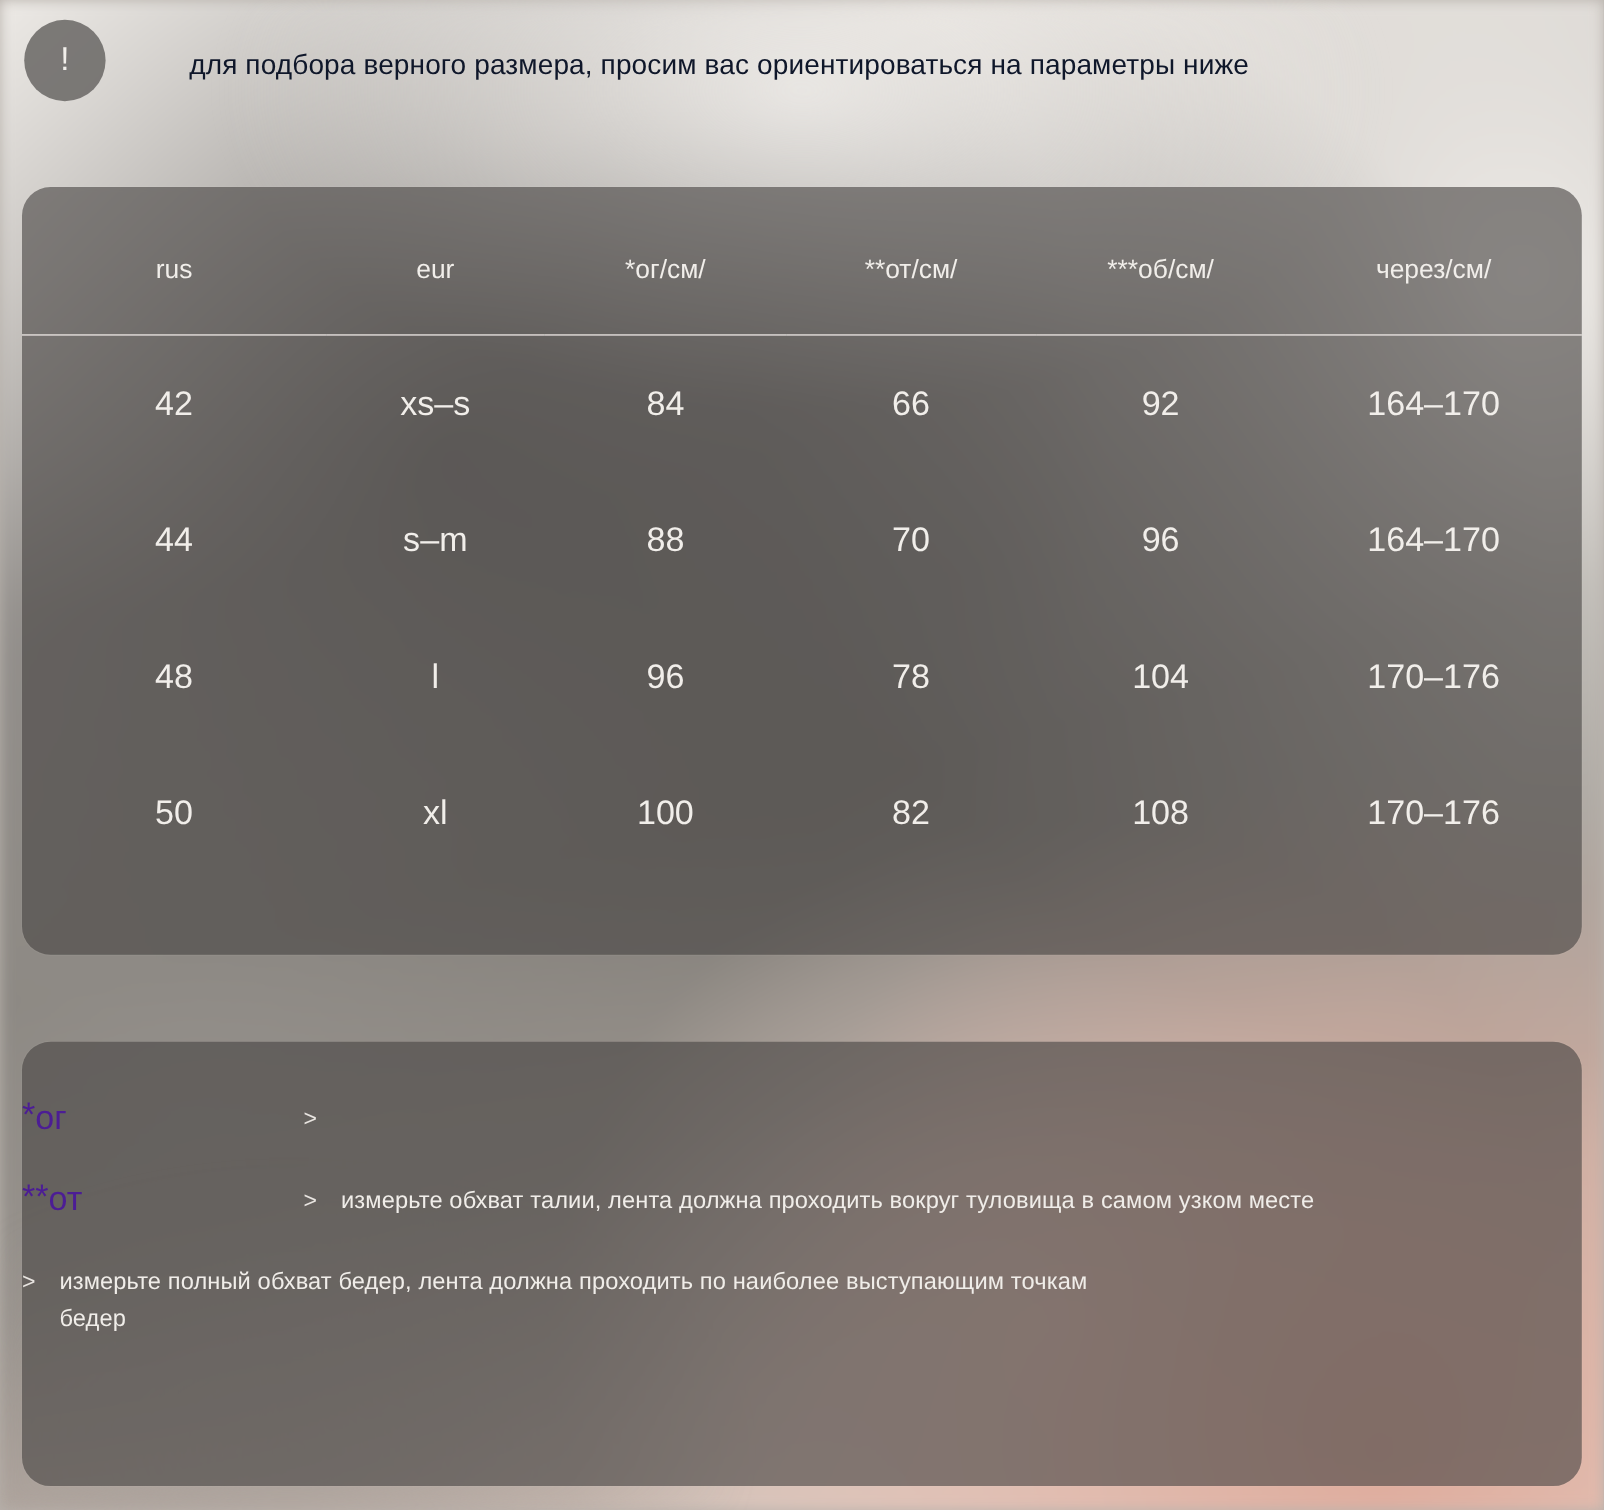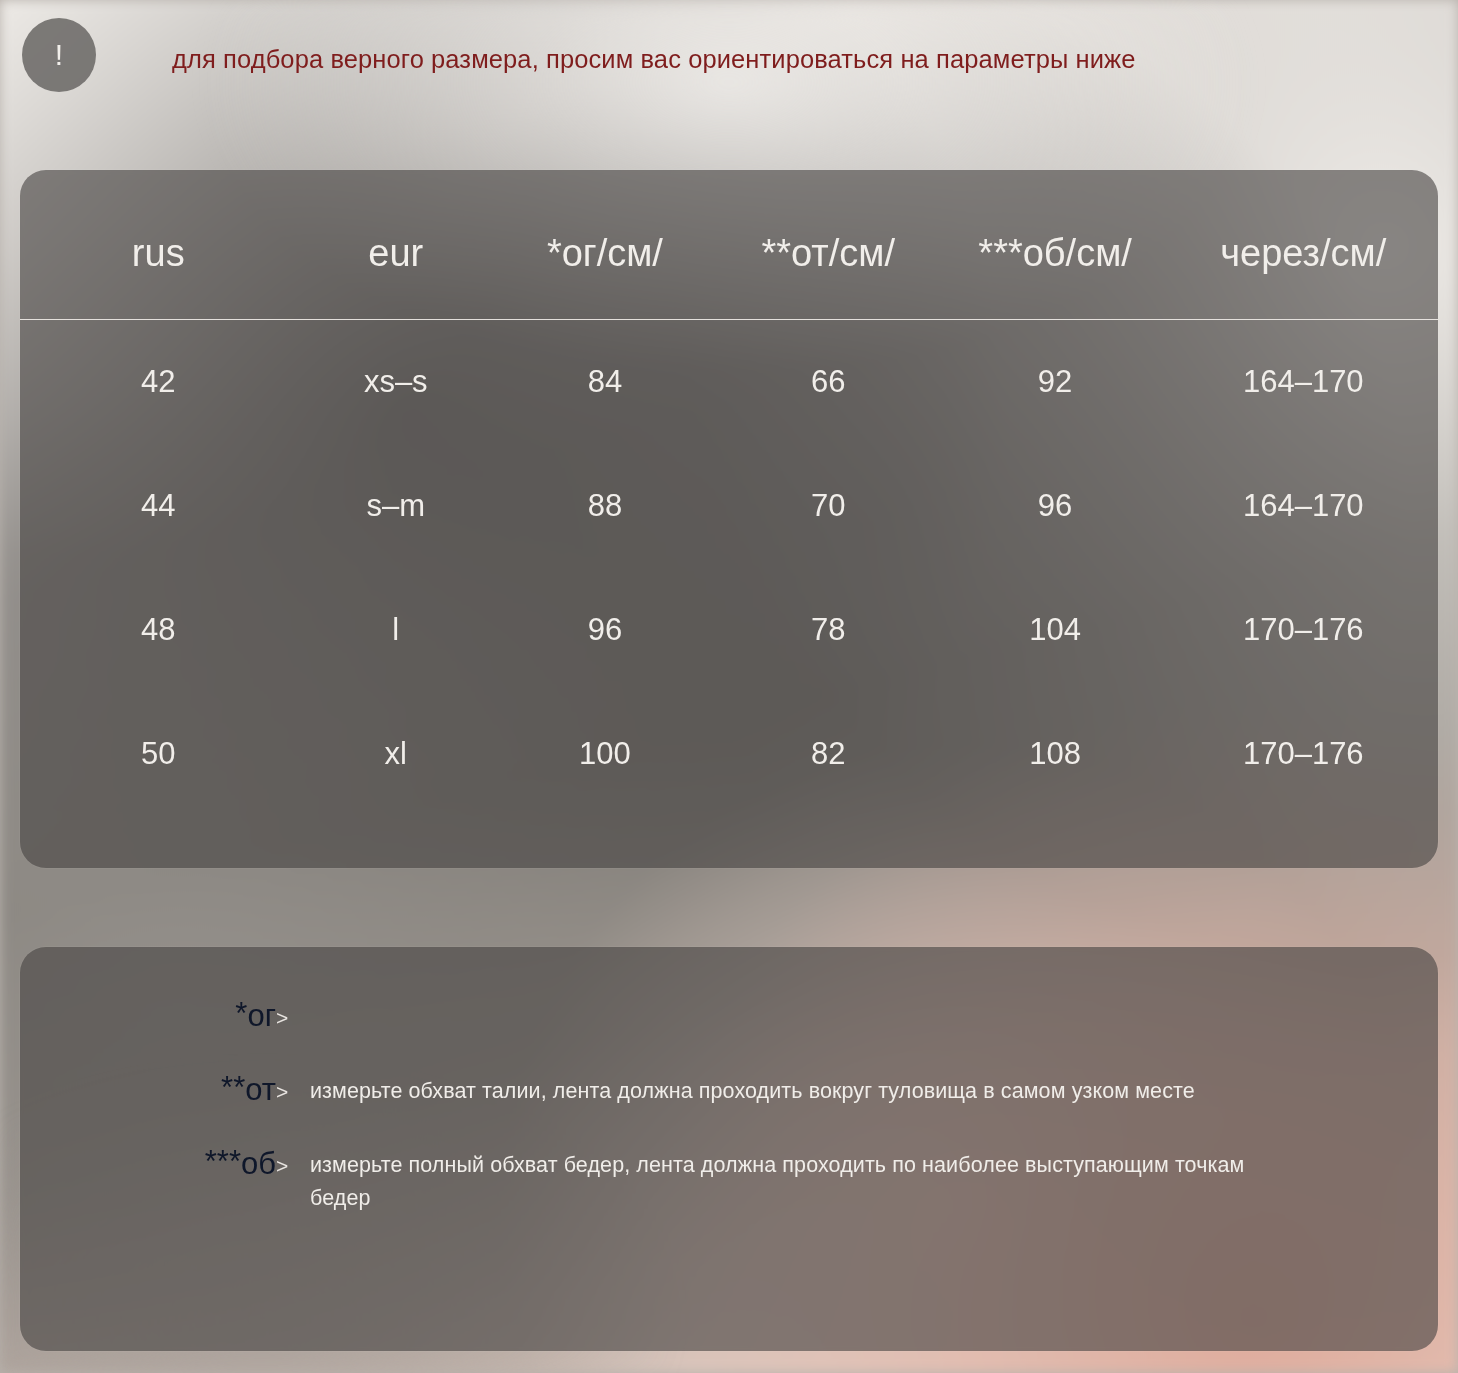--- a/index.html
+++ b/index.html
@@ -59,21 +59,21 @@
     font-size: 30px;
     line-height: 74px;
     text-align: center;
     font-weight: 400;
   }
   .header-text {
     position: absolute;
     left: 172px;
     top: 45px;
     font-size: 25.5px;
-    color: #7f1d1d;
+    color: #0f172a;
     letter-spacing: 0.1px;
     white-space: nowrap;
   }
 
   
   .card {
     position: absolute;
     background: rgba(72,70,68,0.62);
     border-radius: 26px;
     backdrop-filter: blur(2px);
@@ -93,21 +93,21 @@
   }
 
   
   table.size-table {
     width: 100%;
     border-collapse: collapse;
     color: #f1eeea;
   }
   table.size-table thead th {
     font-weight: 400;
-    font-size: 38px;
+    font-size: 24px;
     padding: 62px 0 44px 0;
     border-bottom: 1px solid rgba(236,232,228,0.75);
     text-align: center;
     white-space: nowrap;
   }
   table.size-table tbody td {
     font-weight: 400;
     font-size: 31px;
     padding: 44px 0;
     text-align: center;
@@ -129,22 +129,22 @@
   }
   .legend-row {
     display: flex;
     align-items: flex-start;
     margin-bottom: 34px;
   }
   .legend-row:last-child { margin-bottom: 0; }
   .legend-key {
     width: 256px;
     flex: 0 0 256px;
-    text-align: right;
-    color: #0f172a;
+    text-align: left;
+    color: #4c1d95;
     font-size: 31px;
     line-height: 34px;
     padding-top: 4px;
   }
   .legend-key sup {
     font-size: 31px;
     vertical-align: baseline;
     position: relative;
     top: -2px;
   }
@@ -232,19 +232,18 @@
       <div class="legend-arrow">&gt;</div>
     </div>
 
     <div class="legend-row">
       <div class="legend-key"><sup>**</sup><span>от</span></div>
       <div class="legend-arrow">&gt;</div>
       <div class="legend-text">измерьте обхват талии, лента должна проходить вокруг туловища в самом узком месте</div>
     </div>
 
     <div class="legend-row">
-      <div class="legend-key"><sup>***</sup><span>об</span></div>
       <div class="legend-arrow">&gt;</div>
       <div class="legend-text">измерьте полный обхват бедер, лента должна проходить по наиболее выступающим точкам бедер</div>
     </div>
 
   </div>
 </div>
 
 </body></html>

